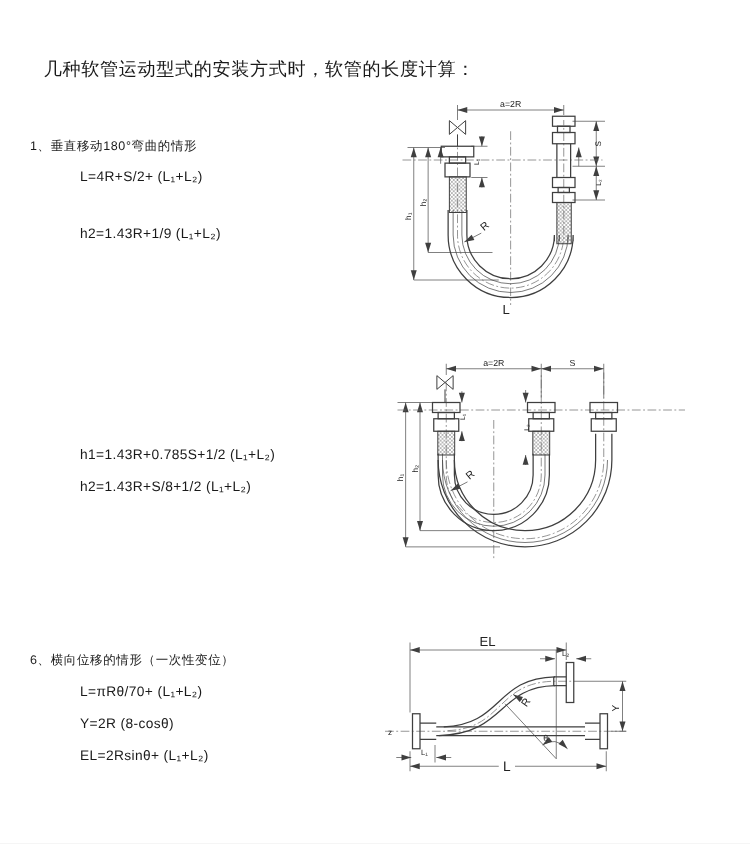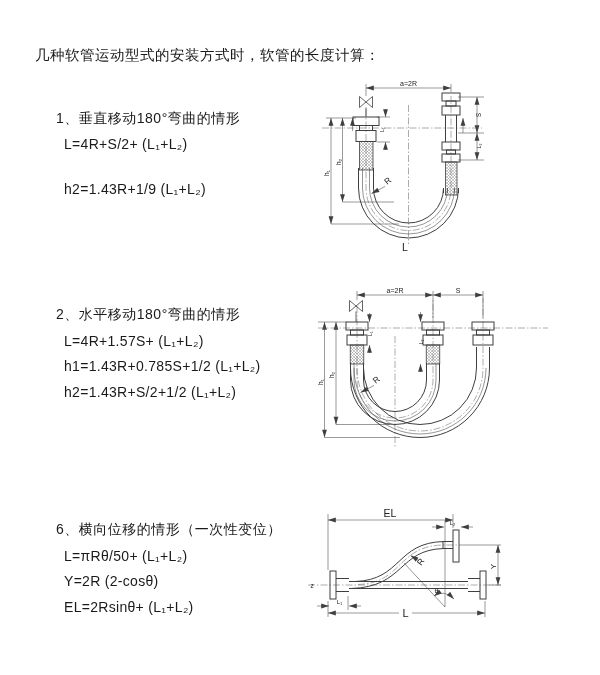--- a/index.html
+++ b/index.html
@@ -2,49 +2,47 @@
 <html><head>
 <meta charset="utf-8">
 <style>
   html,body{margin:0;padding:0;background:#e8e8e8;}
   .page{
     position:relative;width:600px;height:675px;background:#ffffff;
     font-family:"Liberation Sans","DejaVu Sans",sans-serif;color:#1a1a1a;
     overflow:hidden;margin:0 auto;
   }
   .title{position:absolute;left:35px;top:22px;font-size:14.5px;letter-spacing:.5px;margin-top:24px;}
-  .heading{position:absolute;left:56px;font-size:14px;letter-spacing:.5px;}
-  .formula{position:absolute;left:64px;font-size:14px;letter-spacing:.3px;}
+  .heading{position:absolute;left:24px;font-size:10px;letter-spacing:.5px;}
+  .formula{position:absolute;left:64px;font-size:11px;letter-spacing:.3px;}
   svg{position:absolute;overflow:visible;}
   svg text{font-family:"Liberation Sans","DejaVu Sans",sans-serif;fill:#222;}
   .part{stroke:#3f3f3f;stroke-width:1;fill:none;}
   .thin{stroke:#3f3f3f;stroke-width:.55;fill:none;}
   .dim{stroke:#555;stroke-width:.6;fill:none;}
   .cl{stroke:#666;stroke-width:.55;fill:none;stroke-dasharray:7 2 1.5 2;}
   .braid{stroke:#3f3f3f;stroke-width:.8;}
 </style>
 </head>
 <body>
 
 <div class="page">
 
   <div class="title">几种软管运动型式的安装方式时，软管的长度计算：</div>
 
   <div class="heading" style="top:110px">1、垂直移动180°弯曲的情形</div>
   <div class="formula" style="top:136px">L=4R+S/2+ (L₁+L₂)</div>
   <div class="formula" style="top:181px">h2=1.43R+1/9 (L₁+L₂)</div>
 
-  <div class="heading" style="top:306px">2、水平移动180°弯曲的情形</div>
-  <div class="formula" style="top:333px">L=4R+1.57S+ (L₁+L₂)</div>
   <div class="formula" style="top:358px">h1=1.43R+0.785S+1/2 (L₁+L₂)</div>
-  <div class="formula" style="top:384px">h2=1.43R+S/2+1/2 (L₁+L₂)</div>
+  <div class="formula" style="top:384px">h2=1.43R+S/8+1/2 (L₁+L₂)</div>
 
   <div class="heading" style="top:521px">6、横向位移的情形（一次性变位）</div>
-  <div class="formula" style="top:548px">L=πRθ/50+ (L₁+L₂)</div>
-  <div class="formula" style="top:573px">Y=2R (2-cosθ)</div>
+  <div class="formula" style="top:548px">L=πRθ/70+ (L₁+L₂)</div>
+  <div class="formula" style="top:573px">Y=2R (8-cosθ)</div>
   <div class="formula" style="top:599px">EL=2Rsinθ+ (L₁+L₂)</div>
 
   <svg style="left:310px;top:75px;width:285px;height:185px" viewBox="310 75 285 185">
     <defs>
       <marker id="ar1" markerWidth="9" markerHeight="7" refX="8.2" refY="2.8" orient="auto-start-reverse" markerUnits="userSpaceOnUse">
         <path d="M0.4,0.4 L8.2,2.8 L0.4,5.2 z" fill="#3f3f3f"></path>
       </marker>
       <pattern id="hp1" width="3" height="3" patternUnits="userSpaceOnUse">
         <path d="M0,3 L3,0 M0,0 L3,3" stroke="#777" stroke-width="0.4"></path>
       </pattern>

